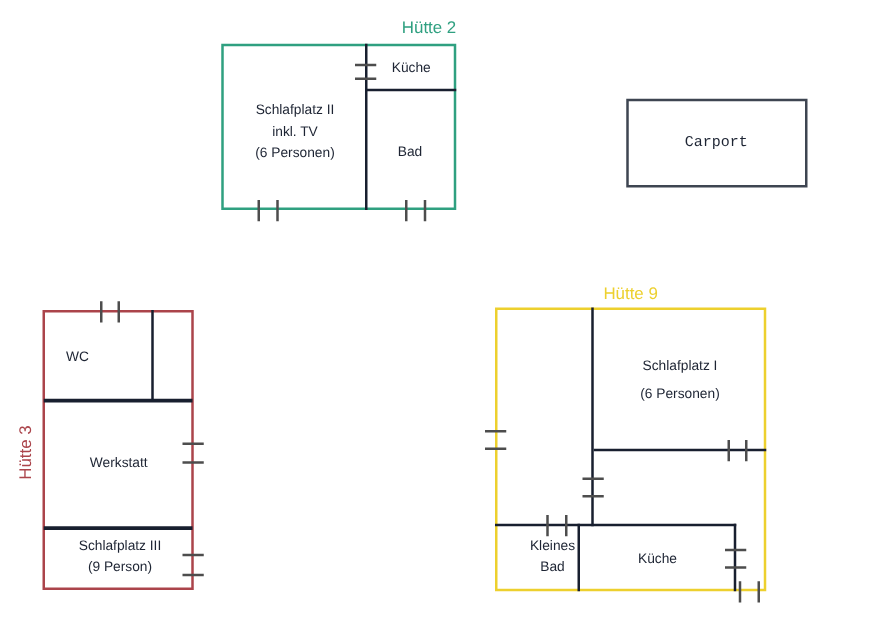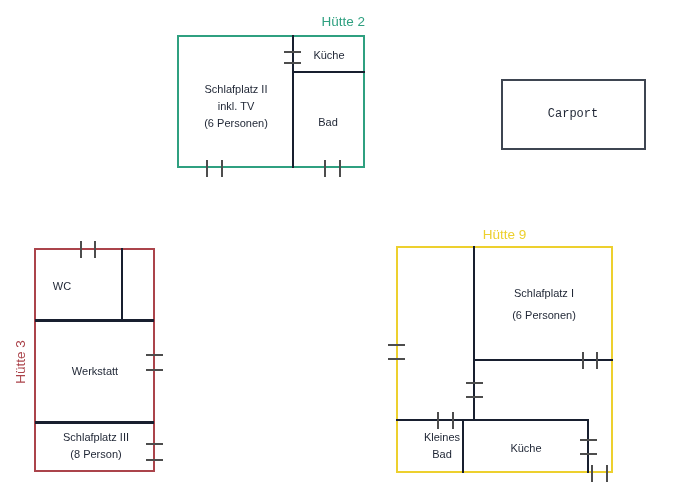--- a/index.html
+++ b/index.html
@@ -89,21 +89,21 @@
 
   <div class="hut-box" style="left: 34px; top: 248px; width: 121px; height: 224px; border-color: rgb(171, 68, 75);"></div>
 
   <div class="wall" style="left:121px;top:248px;width:2px;height:73px;"></div>
   <div class="wall" style="left:35px;top:319px;width:119px;height:3px;"></div>
   <div class="wall" style="left:35px;top:421px;width:119px;height:3px;"></div>
 
   <div class="label" style="left:62px;top:286px;">WC</div>
   <div class="label" style="left:95px;top:371px;">Werkstatt</div>
   <div class="label" style="left:96px;top:446px;">Schlafplatz III
-(8 Person)</div>
+(9 Person)</div>
 
   <div class="tick v" style="left:80px;top:241px;"></div>
   <div class="tick v" style="left:94px;top:241px;"></div>
   <div class="tick h" style="left:146px;top:354px;"></div>
   <div class="tick h" style="left:146px;top:369px;"></div>
   <div class="tick h" style="left:146px;top:443px;"></div>
   <div class="tick h" style="left:146px;top:459px;"></div>
 
   <div class="hut-title" style="left: 396px; top: 227px; width: 217px; color: rgb(237, 208, 46);">Hütte 9</div>
 

